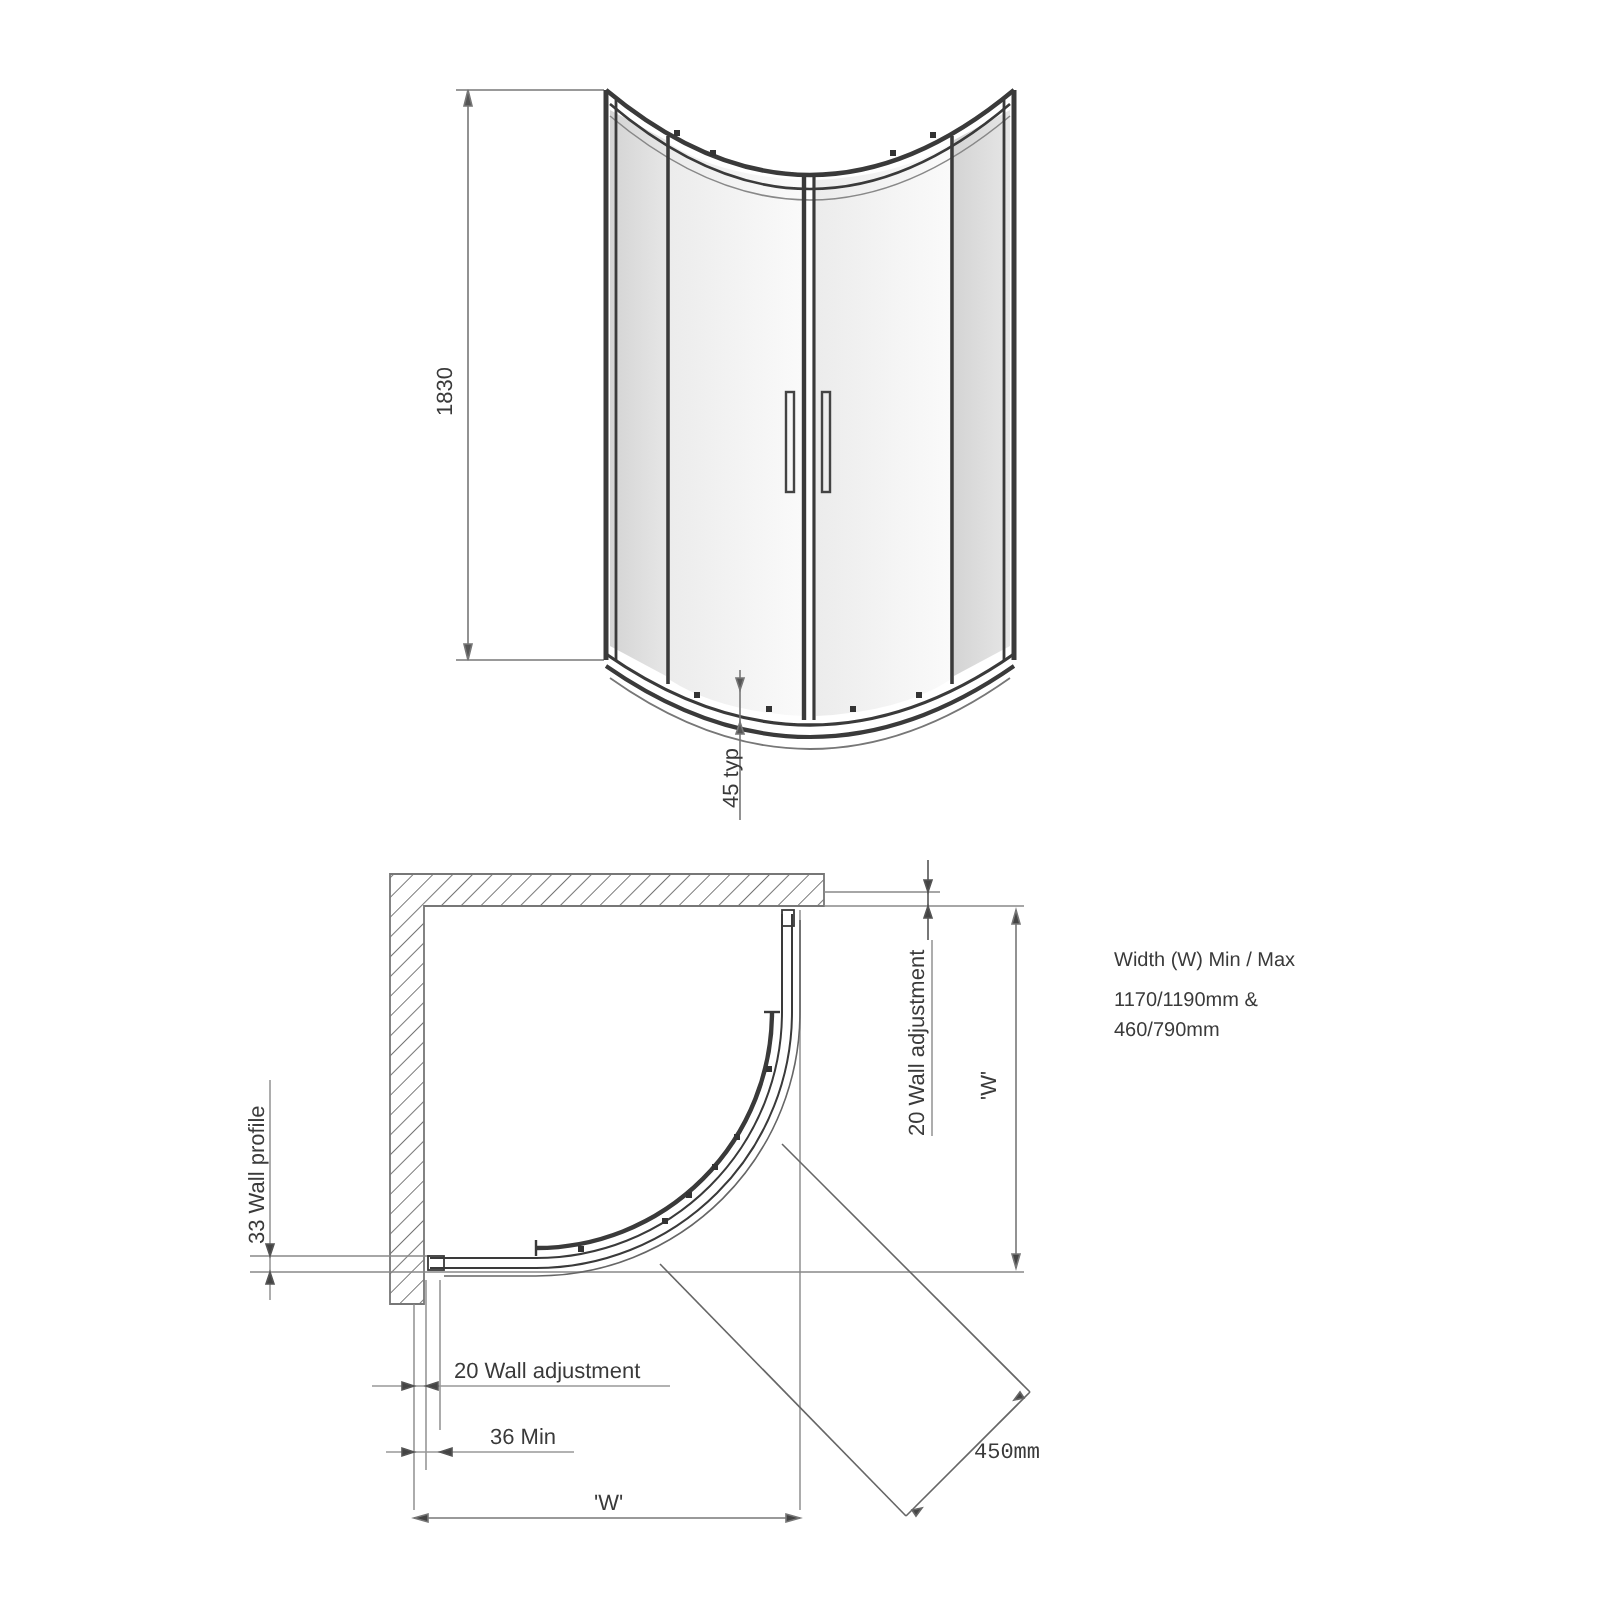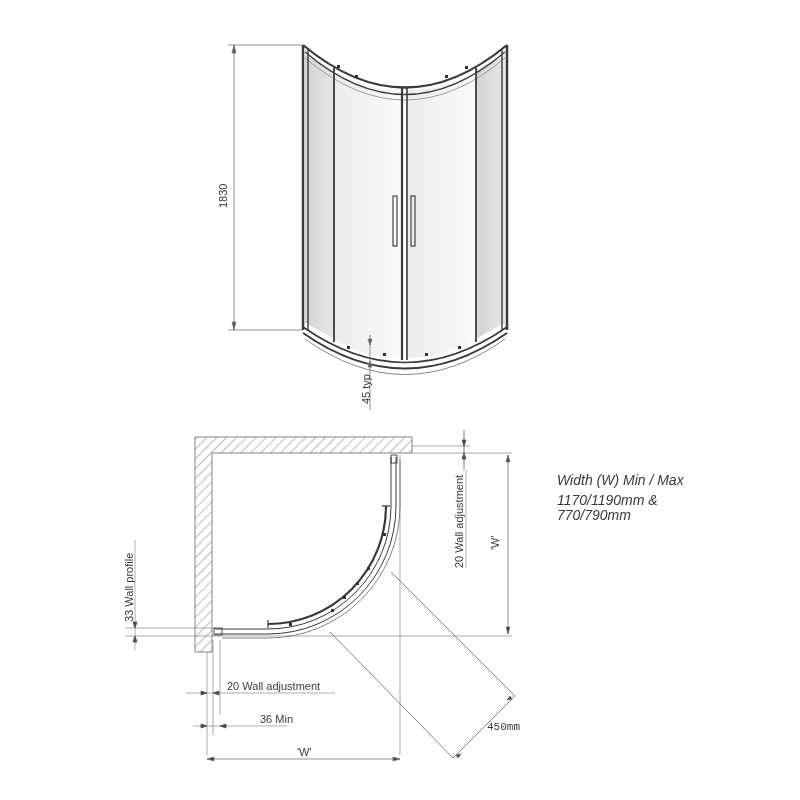--- a/index.html
+++ b/index.html
@@ -2,22 +2,22 @@
 <html><head>
 <meta charset="utf-8">
 <style>
   html, body { margin: 0; padding: 0; background: #ffffff; }
   body { width: 800px; height: 800px; position: relative; overflow: hidden;
          font-family: "Liberation Sans", sans-serif; color: #333; }
   #drawing { position: absolute; left: 0; top: 0; width: 800px; height: 800px; }
   .lbl { position: absolute; font-size: 11px; color: #3a3a3a; white-space: nowrap;
          font-family: "Liberation Sans", sans-serif; line-height: 1; }
   .rot { transform-origin: 0 0; transform: rotate(-90deg); }
-  .spec { position: absolute; left: 557px; top: 473px; font-size: 14px; color: #3a3a3a;
-          font-family: "Liberation Sans", sans-serif; font-style: italic; }
+  .spec { position: absolute; left: 557px; top: 473px; font-size: 10px; color: #3a3a3a;
+          font-family: "Liberation Sans", sans-serif; }
   .spec div { line-height: 15px; white-space: nowrap; }
   .spec .title { margin-bottom: 5px; }
 </style>
 </head>
 <body>
 
 <svg id="drawing" viewBox="0 0 800 800" xmlns="http://www.w3.org/2000/svg">
   <defs>
     <pattern id="hatch" patternUnits="userSpaceOnUse" width="7" height="7" patternTransform="rotate(45)">
       <line x1="0" y1="0" x2="0" y2="7" stroke="#777" stroke-width="1"></line>
@@ -183,21 +183,21 @@
 </svg>
 
 <div class="lbl rot" style="left:218px; top:208px;">1830</div>
 <div class="lbl rot" style="left:361px; top:404px;">45 typ</div>
 
 <div class="lbl rot" style="left:454px; top:568px;">20 Wall adjustment</div>
 <div class="lbl rot" style="left:490px; top:550px;">'W'</div>
 <div class="lbl rot" style="left:124px; top:622px;">33 Wall profile</div>
 
 <div class="lbl" style="left:227px; top:681px;">20 Wall adjustment</div>
-<div class="lbl" style="left:260px; top:714px;">36 Min</div>
+<div class="lbl" style="left:245px; top:714px;">36 Min</div>
 <div class="lbl" style="left:297px; top:747px;">'W'</div>
 <div class="lbl" style="left:487px; top:722px;font-family:Liberation Mono, monospace;">450mm</div>
 
 <div class="spec">
   <div class="title">Width (W) Min / Max</div>
   <div>1170/1190mm &amp;</div>
-  <div>770/790mm</div>
+  <div>460/790mm</div>
 </div>
 
 </body></html>

